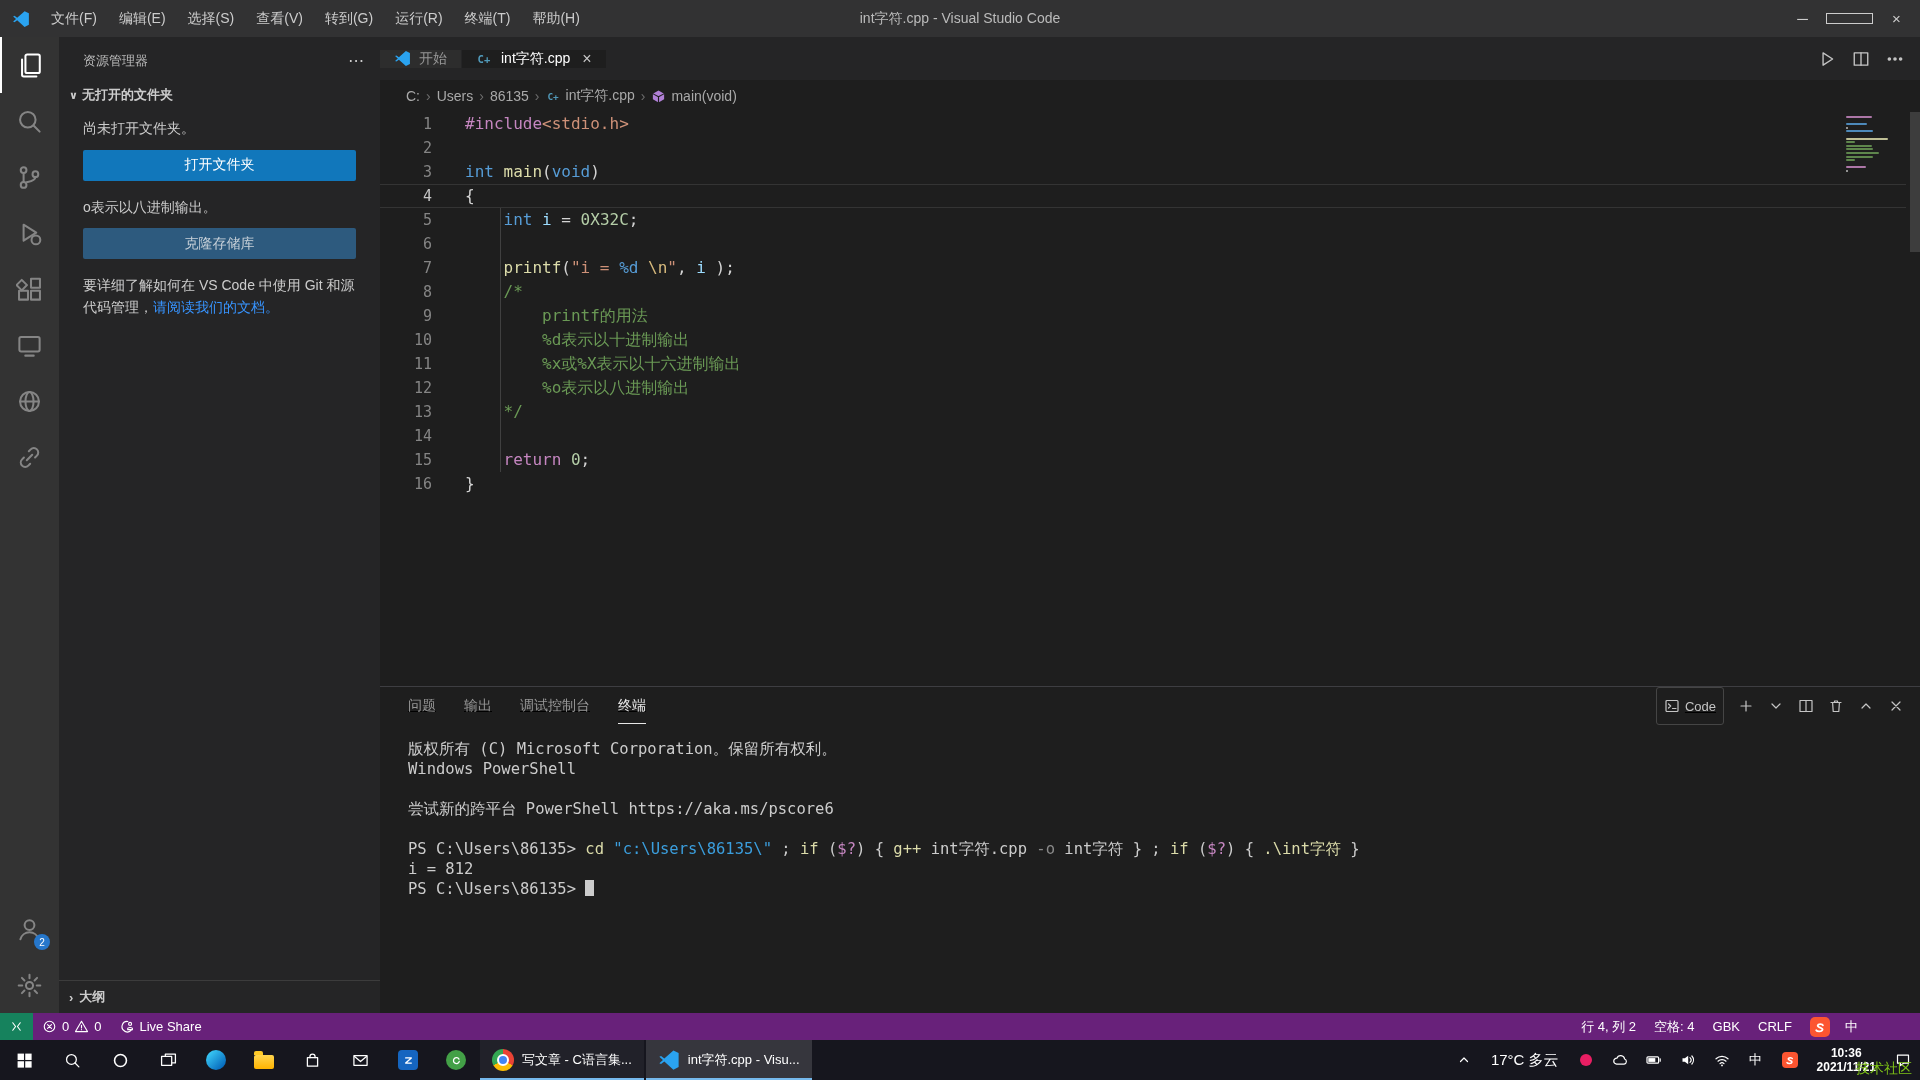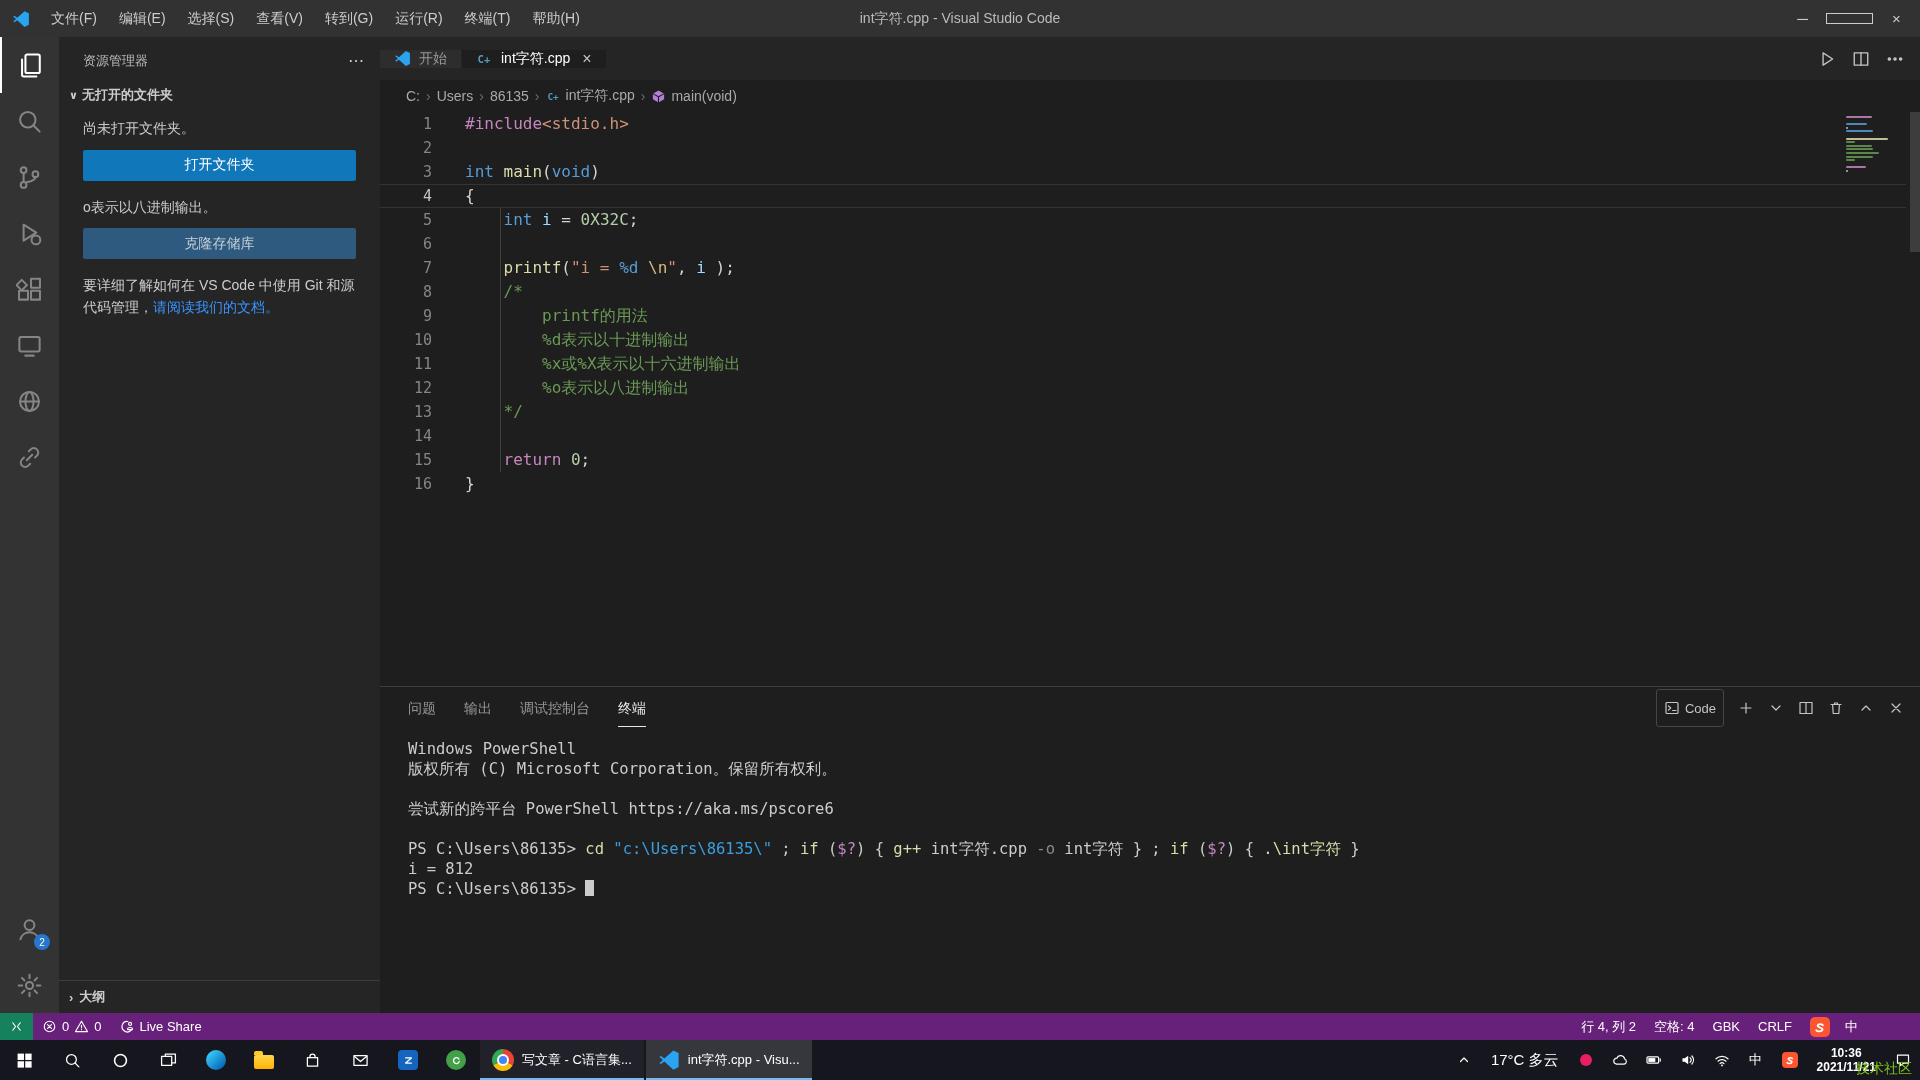--- a/index.html
+++ b/index.html
@@ -68,21 +68,21 @@
   .gutter.act { color:#c6c6c6; }
   .code-text { padding-left:33px; white-space:pre; }
   .line-highlight { position:absolute; left:0; right:14px; top:72px; height:24px; border-top:1px solid rgba(255,255,255,0.10); border-bottom:1px solid rgba(255,255,255,0.10); z-index:1; }
   .indent-guide { position:absolute; left:120px; top:96px; height:264px; width:1px; background:#404040; z-index:1; }
   .minimap { position:absolute; top:4px; right:16px; width:58px; z-index:3; }
   .mm-row { height:2px; margin-bottom:1.6px; opacity:.85; border-radius:1px; }
   .scrollbar-thumb { position:absolute; top:0; right:0; width:10px; height:140px; background:rgba(121,121,121,0.35); z-index:4; }
 
   
   .panel { height:327px; background:#1e1e1e; border-top:1px solid #3e3e42; display:flex; flex-direction:column; }
-  .panel-header { height:42px; display:flex; align-items:center; }
+  .panel-header { height:42px; display:flex; align-items:flex-start;text-decoration:underline; }
   .panel-tabs { display:flex; gap:28px; padding-left:28px; font-size:14px; color:#969696; }
   .panel-tab { cursor:pointer; padding:10px 0 8px 0; }
   .panel-tab.active { color:#e7e7e7; border-bottom:1px solid #e7e7e7; }
   .panel-actions { margin-left:auto; display:flex; align-items:center; gap:14px; padding-right:16px; color:#c5c5c5; font-size:13px; }
   .panel-actions .ic svg { width:16px; height:16px; }
   .pa.profile { display:flex; align-items:center; gap:5px; border:1px solid #454545; border-radius:3px; padding:10px 7px; }
   .terminal { flex:1; padding:10px 0 0 28px; font-family:"DejaVu Sans Mono","Liberation Mono",monospace; font-size:15.5px; }
   .t-row { height:20px; line-height:20px; white-space:pre; }
   .t-cursor { display:inline-block; width:9px; height:16px; background:#cccccc; vertical-align:-2px; }
 
@@ -467,22 +467,22 @@
                 </svg>
               </span>
               <span class="ic">
                 <svg viewBox="0 0 16 16" fill="none" stroke="currentColor" stroke-width="1.2" stroke-linecap="round" stroke-linejoin="round">
                   <path d="M4 4l8 8M12 4l-8 8"></path>
                 </svg>
               </span>
             </div>
         </div>
         <div class="terminal" id="terminal">
+            <div class="t-row"><span style="color:#cccccc">版权所有 (C) Microsoft Corporation。保留所有权利。</span></div>
             <div class="t-row"><span style="color:#cccccc">Windows PowerShell</span></div>
-            <div class="t-row"><span style="color:#cccccc">版权所有 (C) Microsoft Corporation。保留所有权利。</span></div>
             <div class="t-row"></div>
             <div class="t-row"><span style="color:#cccccc">尝试新的跨平台 PowerShell https://aka.ms/pscore6</span></div>
             <div class="t-row"></div>
             <div class="t-row"><span style="color:#cccccc">PS C:\Users\86135&gt; </span><span style="color:#dcdcaa">cd</span><span style="color:#cccccc"> </span><span style="color:#3b9edd">"c:\Users\86135\"</span><span style="color:#cccccc"> ; </span><span style="color:#dcdcaa">if</span><span style="color:#cccccc"> (</span><span style="color:#c586c0">$?</span><span style="color:#cccccc">) { </span><span style="color:#dcdcaa">g++</span><span style="color:#cccccc"> int字符.cpp </span><span style="color:#8a8a8a">-o</span><span style="color:#cccccc"> int字符 </span><span style="color:#cccccc">} ; </span><span style="color:#dcdcaa">if</span><span style="color:#cccccc"> (</span><span style="color:#c586c0">$?</span><span style="color:#cccccc">) { </span><span style="color:#dcdcaa">.\int字符</span><span style="color:#cccccc"> }</span></div>
             <div class="t-row"><span style="color:#cccccc">i = 812</span></div>
             <div class="t-row"><span style="color:#cccccc">PS C:\Users\86135&gt; </span><span class="t-cursor"></span></div>
           </div>
       </div>
 
     </main>

